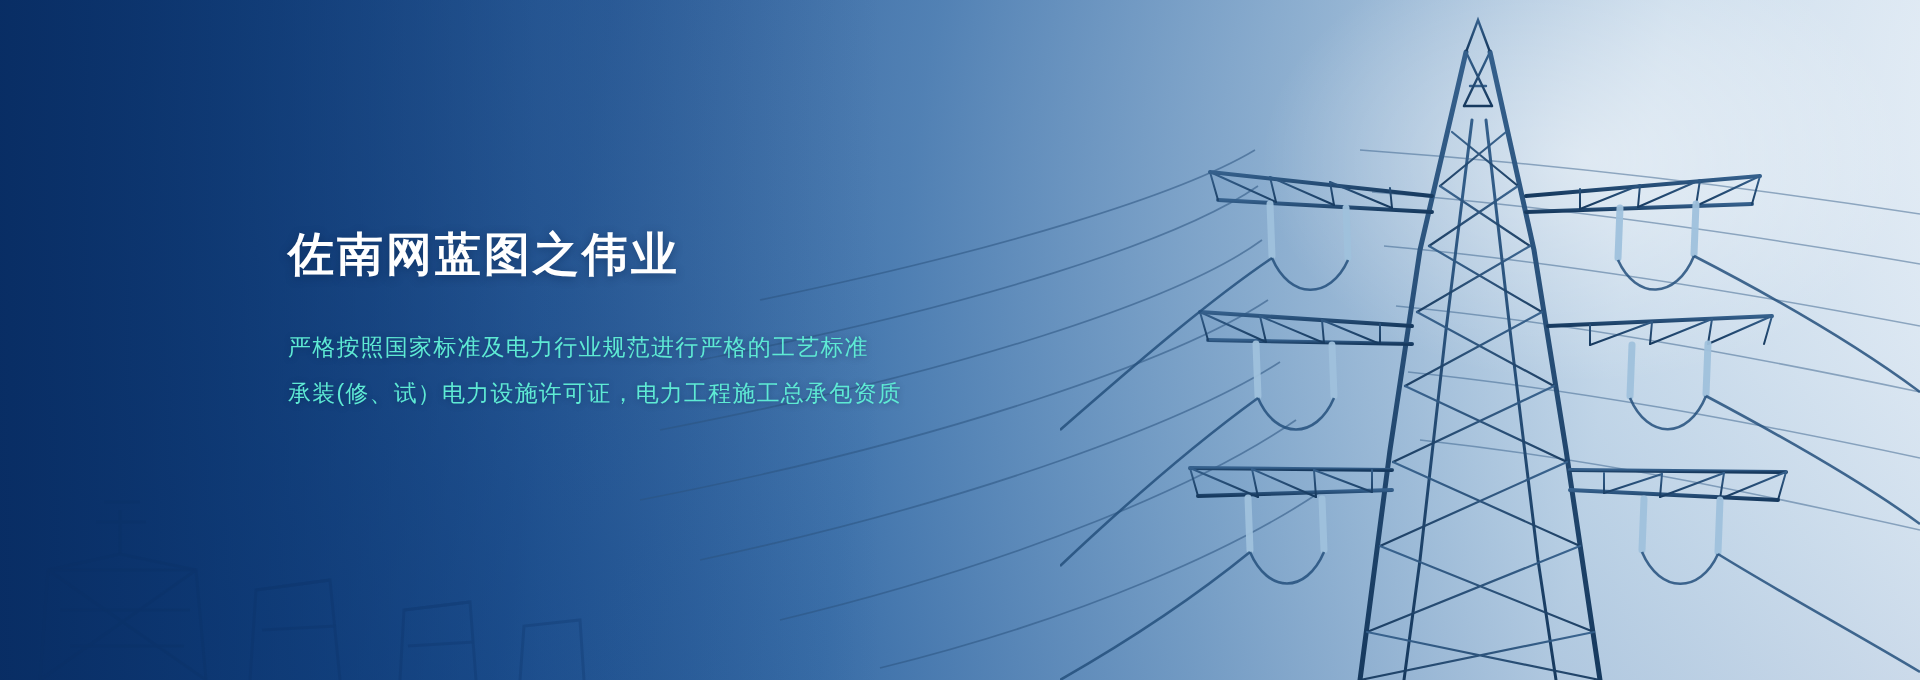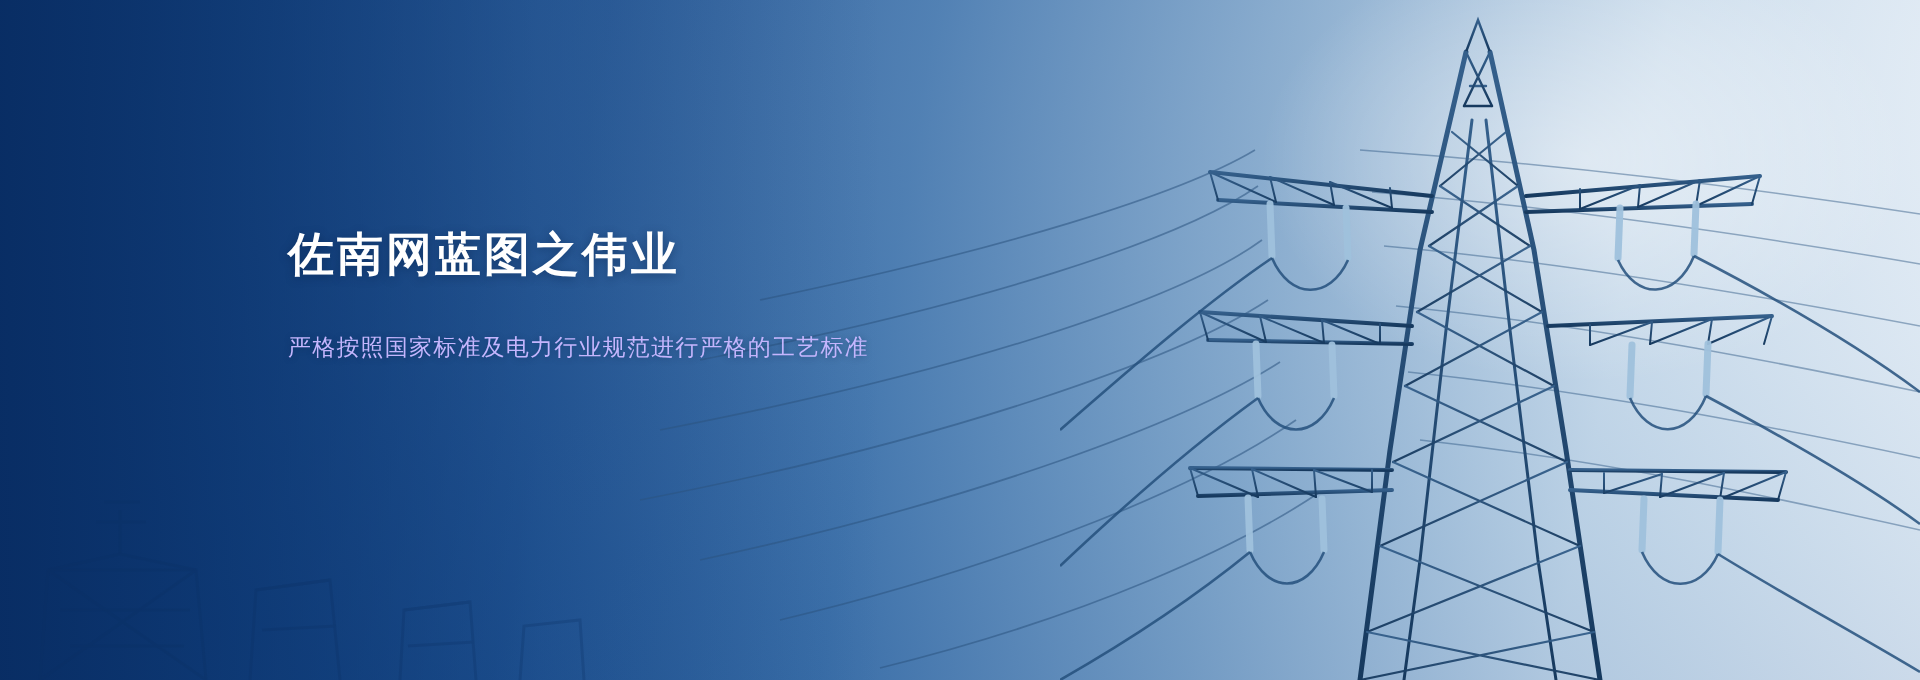--- a/index.html
+++ b/index.html
@@ -42,21 +42,21 @@
   
   .copy{
     position:absolute;left:288px;top:196px;width:900px;margin-top:24px;
   }
   .headline{
     color:#ffffff;font-size:46px;font-weight:bold;line-height:68px;
     letter-spacing:3px;white-space:nowrap;
     text-shadow:0 2px 10px rgba(6,32,70,.45);
   }
   .subline{
-    color:#c4b5fd;font-size:23px;font-weight:normal;line-height:46px;
+    color:#5eead4;font-size:23px;font-weight:normal;line-height:46px;
     letter-spacing:1.2px;white-space:nowrap;
     text-shadow:0 1px 6px rgba(6,32,70,.40);
   }
   .sub-wrap{margin-top:36px;}
 </style>
 </head>
 <body>
 
 <div class="banner">
 
@@ -217,16 +217,17 @@
       <path d="M400,230 L404,160 L470,152 L476,230"></path>
       <path d="M404,160 L470,152 M408,196 L474,192"></path>
       <path d="M520,230 L524,176 L580,170 L584,230"></path>
     </g>
   </svg>
 
   <div class="copy">
     <div class="headline">佐南网蓝图之伟业</div>
     <div class="sub-wrap">
       <div class="subline">严格按照国家标准及电力行业规范进行严格的工艺标准</div>
+      <div class="subline">承装(修、试）电力设施许可证，电力工程施工总承包资质</div>
     </div>
   </div>
 
 </div>
 
 </body></html>

